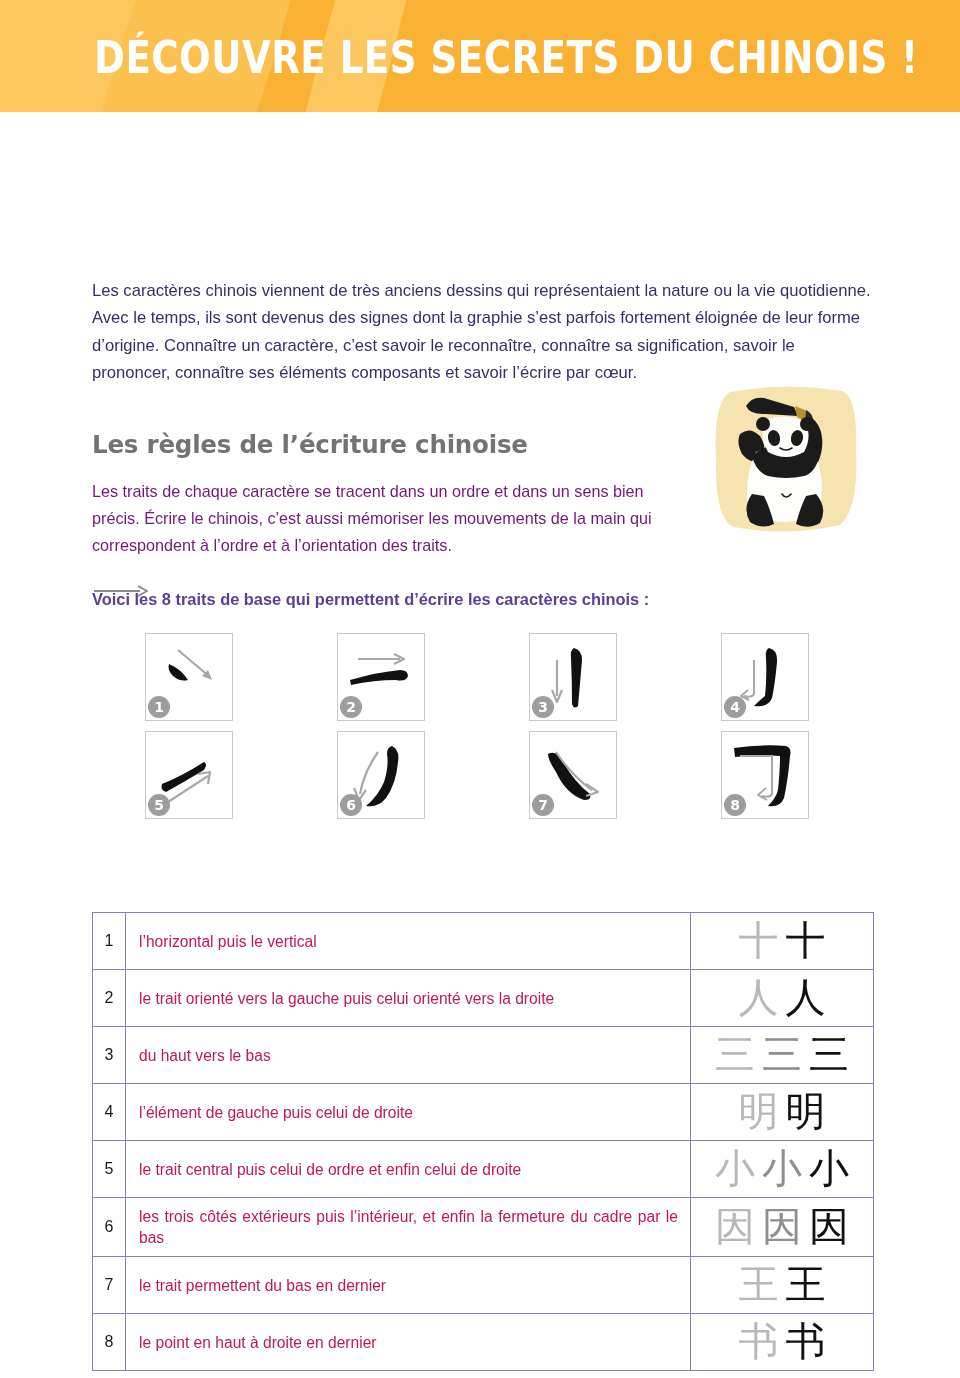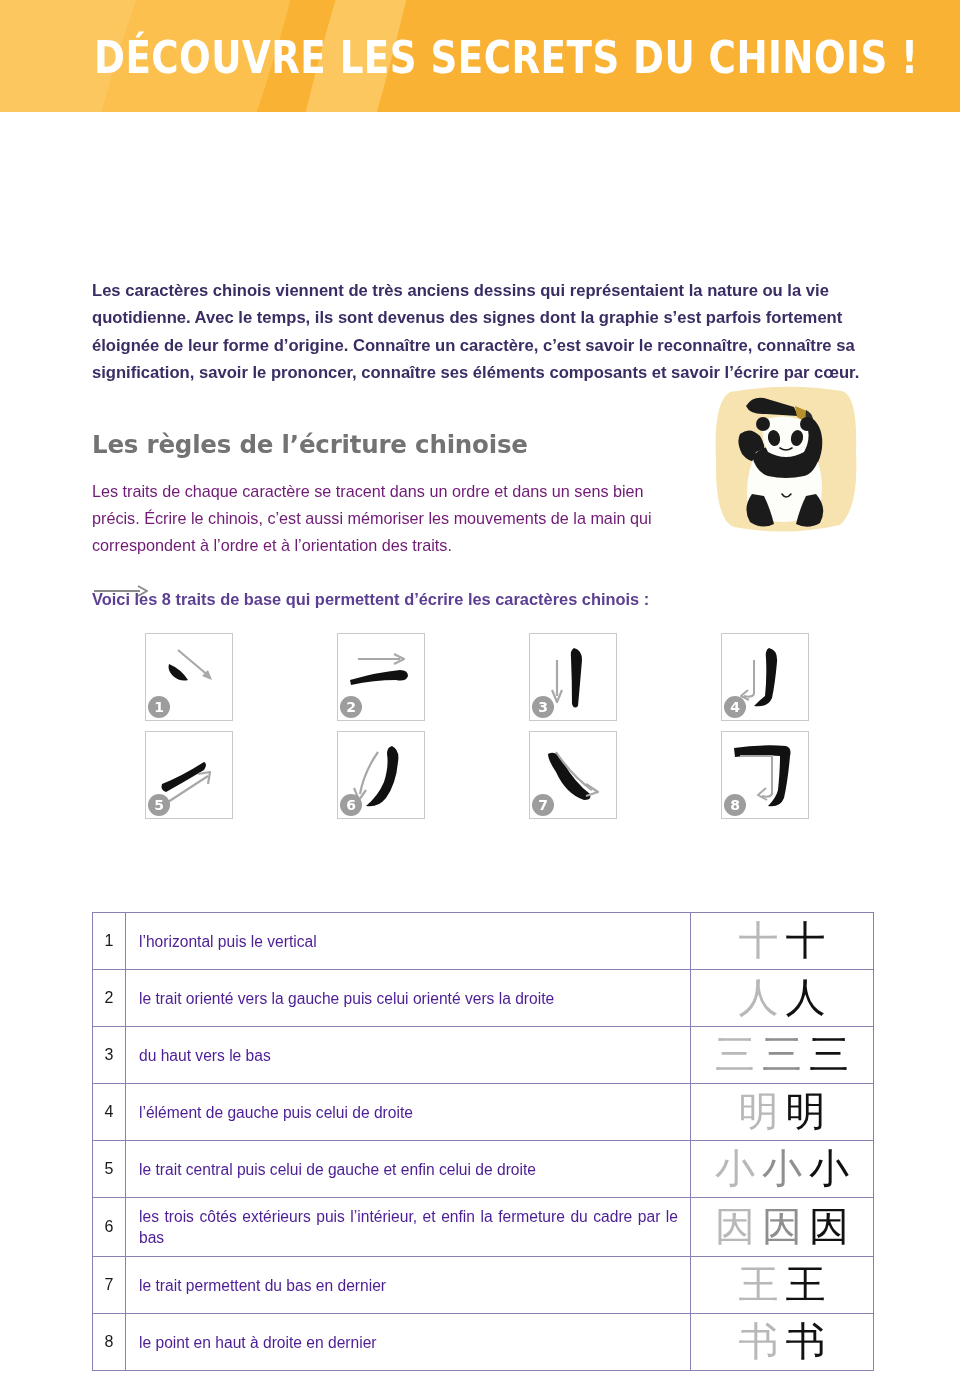--- a/index.html
+++ b/index.html
@@ -46,21 +46,21 @@
 
   
   .page{
     position:relative;
     padding:0;
   }
   .intro{
     position:absolute;
     left:92px; top:148px;
     width:782px;
-    font-weight:bold;
+    font-weight:normal;
     font-size:16.6px;
     line-height:27.5px;
     color:#3b2d63;
     text-align:left;
   }
 
   .panda-card{
     position:absolute;
     left:712px; top:270px;
     width:148px; height:155px;
@@ -141,21 +141,21 @@
     width:782px;
     border-collapse:collapse;
     table-layout:fixed;
   }
   .rules-table td{
     border:1px solid #8882b4;
     vertical-align:middle;
     background:#ffffff;
   }
   .col-num{ width:30px; text-align:center; font-size:16px; color:#1a1a1a; }
-  .col-text{ font-size:15.6px; color:#4c1d95; padding:8px 12px 8px 13px; line-height:21px; text-align:justify; }
+  .col-text{ font-size:15.6px; color:#be185d; padding:8px 12px 8px 13px; line-height:21px; text-align:justify; }
   .col-glyph{ width:182px; text-align:center; padding:0; }
   .glyph-wrap{
     display:flex; align-items:center; justify-content:center;
     gap:7px;
     height:100%;
     font-family:"DejaVu Sans","Liberation Sans", sans-serif;
     font-size:40px;
     line-height:1;
     padding:7px 0 9px 0;
   }
@@ -348,21 +348,21 @@
         <td class="col-text">l’élément de gauche puis celui de droite</td>
         <td class="col-glyph">
           <div class="glyph-wrap">
             <span class="g1">明</span>
             <span class="g3">明</span>
           </div>
         </td>
       </tr>
       <tr>
         <td class="col-num">5</td>
-        <td class="col-text">le trait central puis celui de gauche et enfin celui de droite</td>
+        <td class="col-text">le trait central puis celui de ordre et enfin celui de droite</td>
         <td class="col-glyph">
           <div class="glyph-wrap">
             <span class="g1">小</span>
             <span class="g2">小</span>
             <span class="g3">小</span>
           </div>
         </td>
       </tr>
       <tr>
         <td class="col-num">6</td>

